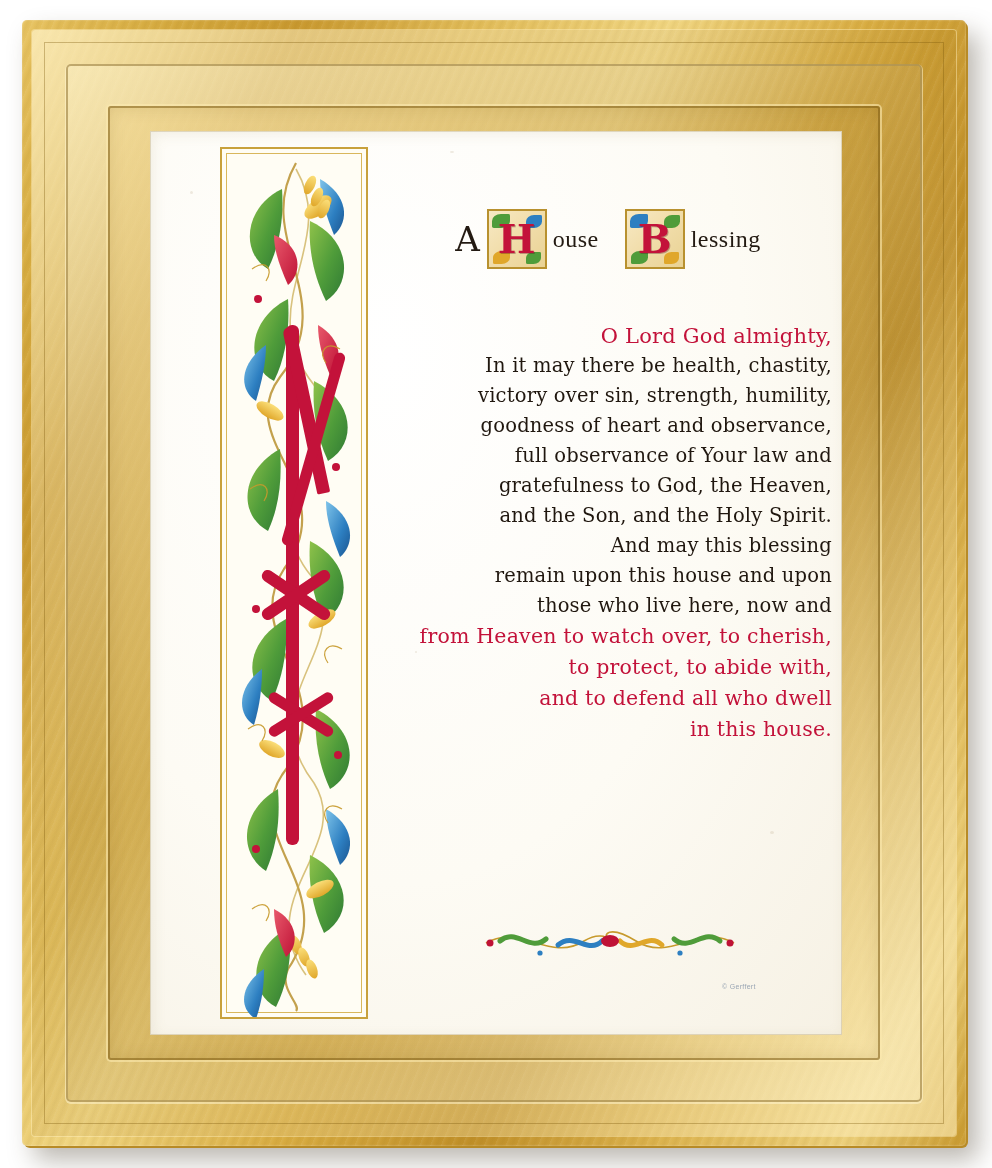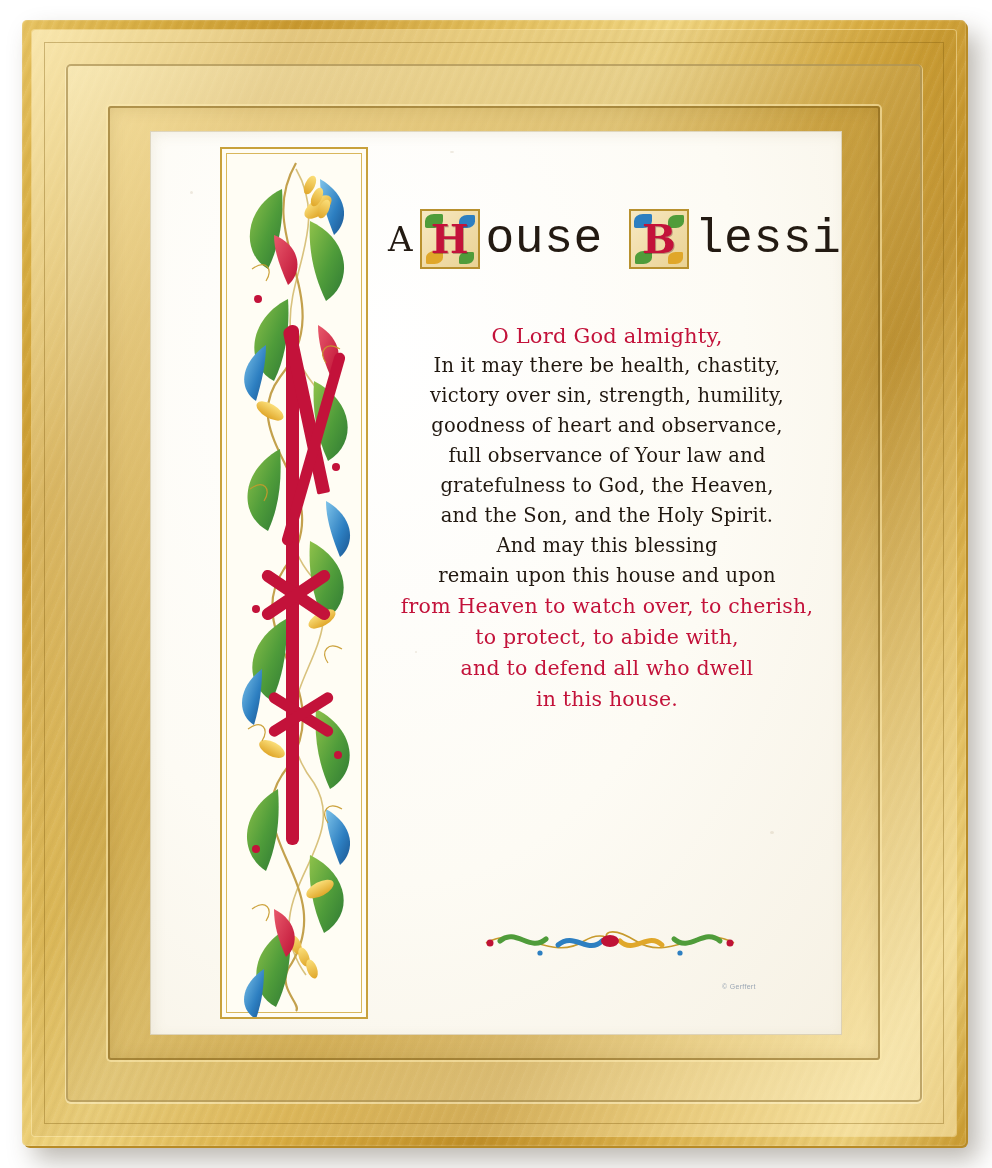--- a/index.html
+++ b/index.html
@@ -189,42 +189,43 @@
     left: 0; right: 0; top: 50%;
     transform: translateY(-52%);
     text-align: center;
     font-family: "DejaVu Serif", serif;
     font-weight: bold;
     font-size: 40px;
     color: #c3123a;
     text-shadow: 1px 1px 0 rgba(90,20,30,0.35);
   }
   .title-word {
-    font-family: Liberation Mono, monospace;
-    font-size: 48px;
+    font-family: Liberation Serif, serif;
+    font-size: 24px;
     color: #231a12;
     vertical-align: middle;
     letter-spacing: 0.5px;
   }
 
   
   .prayer {
     position: absolute;
     left: 232px;
     top: 190px;
     width: 450px;
     text-align: center;
     font-family: "DejaVu Serif", serif;
     color: #20170f;
   }
   .prayer .line {
     font-size: 19.5px;
     line-height: 30px;
     letter-spacing: 0.2px;
     white-space: nowrap;
+    text-align: right;
   }
   .prayer .line.first {
     color: #c3123a;
     font-size: 21px;
   }
   .prayer .line.closing {
     color: #c3123a;
     font-size: 20.5px;
     line-height: 31px;
   }
@@ -403,20 +404,21 @@
     <div class="prayer">
       <div class="line first">O Lord God almighty,</div>
       <div class="line">In it may there be health, chastity,</div>
       <div class="line">victory over sin, strength, humility,</div>
       <div class="line">goodness of heart and observance,</div>
       <div class="line">full observance of Your law and</div>
       <div class="line">gratefulness to God, the Heaven,</div>
       <div class="line">and the Son, and the Holy Spirit.</div>
       <div class="line">And may this blessing</div>
       <div class="line">remain upon this house and upon</div>
+      <div class="line">those who live here, now and</div>
       <div class="line closing">from Heaven to watch over, to cherish,</div>
       <div class="line closing">to protect, to abide with,</div>
       <div class="line closing">and to defend all who dwell</div>
       <div class="line closing">in this house.</div>
     </div>
 
     <svg class="flourish" viewBox="0 0 260 46">
       <defs>
         <linearGradient id="fg" x1="0" y1="0" x2="1" y2="0">
           <stop offset="0%" stop-color="#4f9c3a"></stop>

